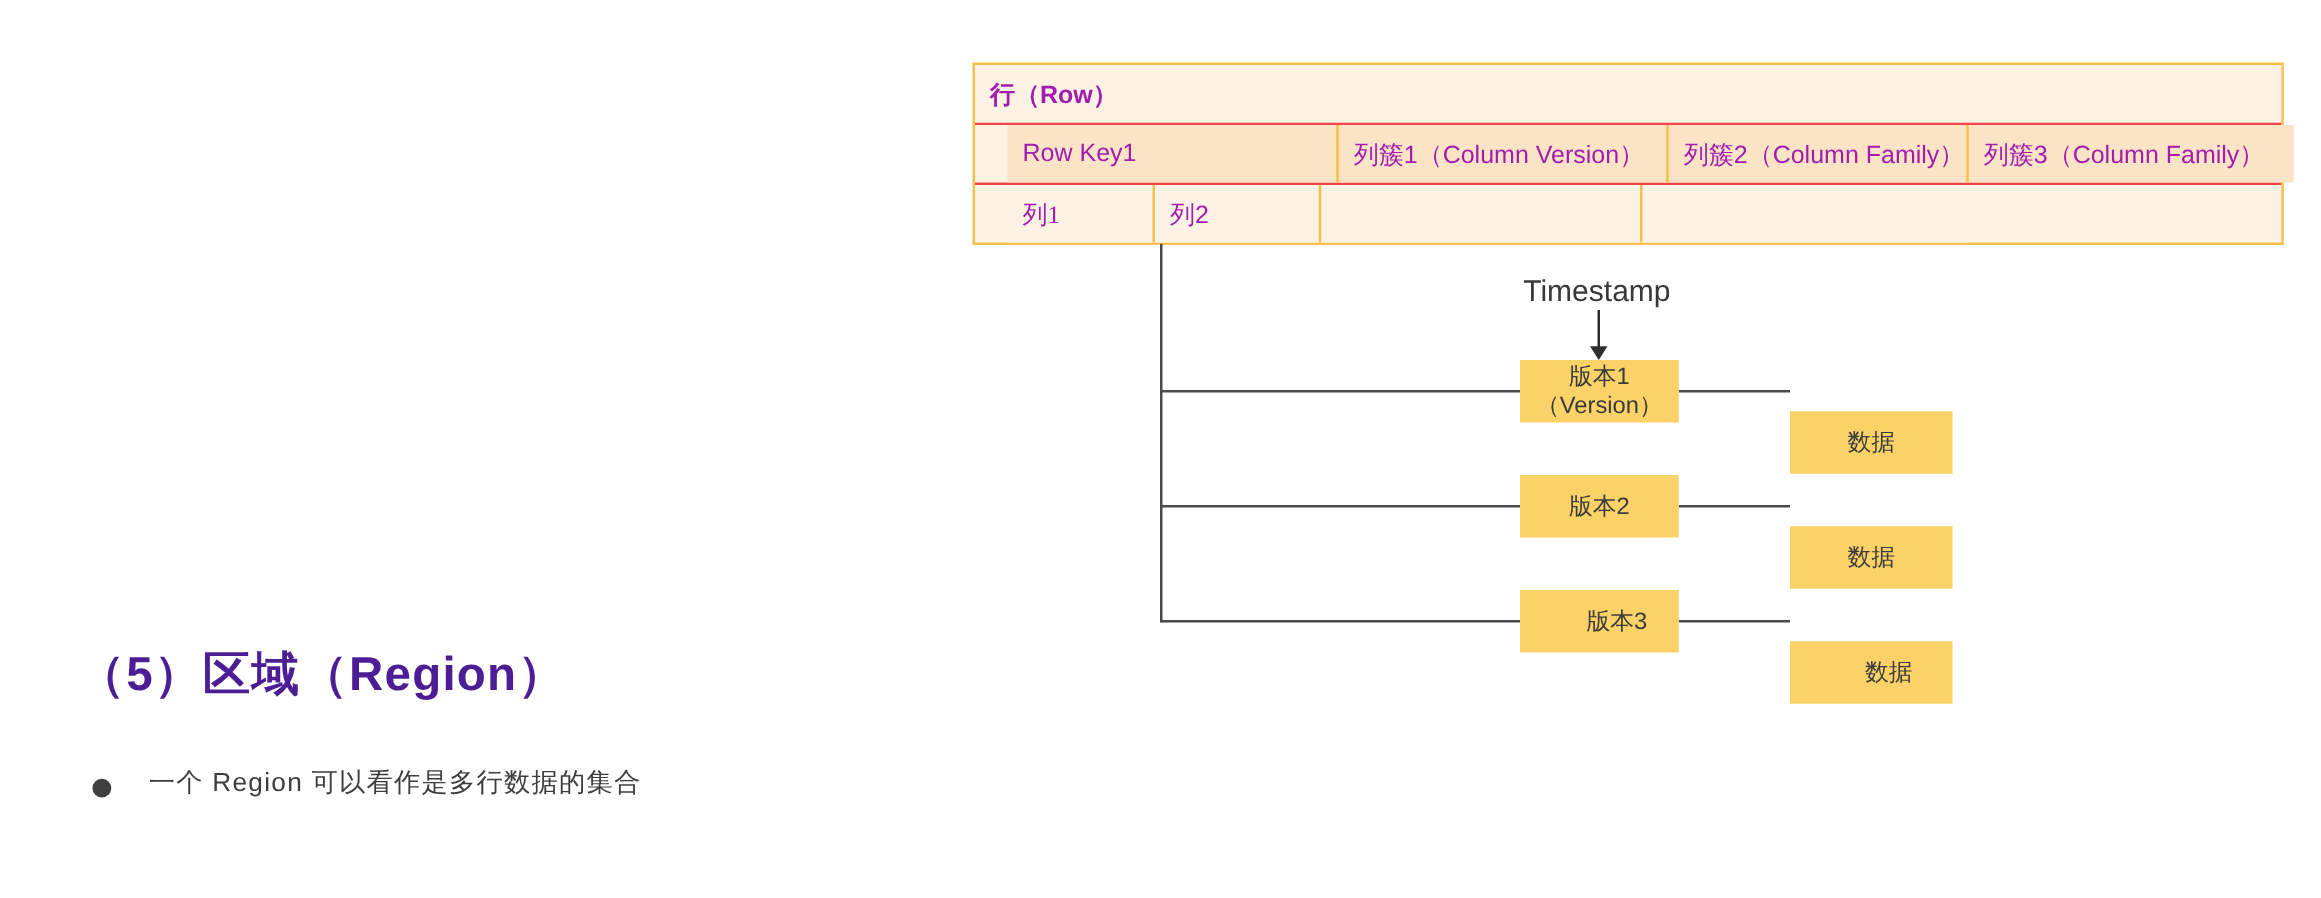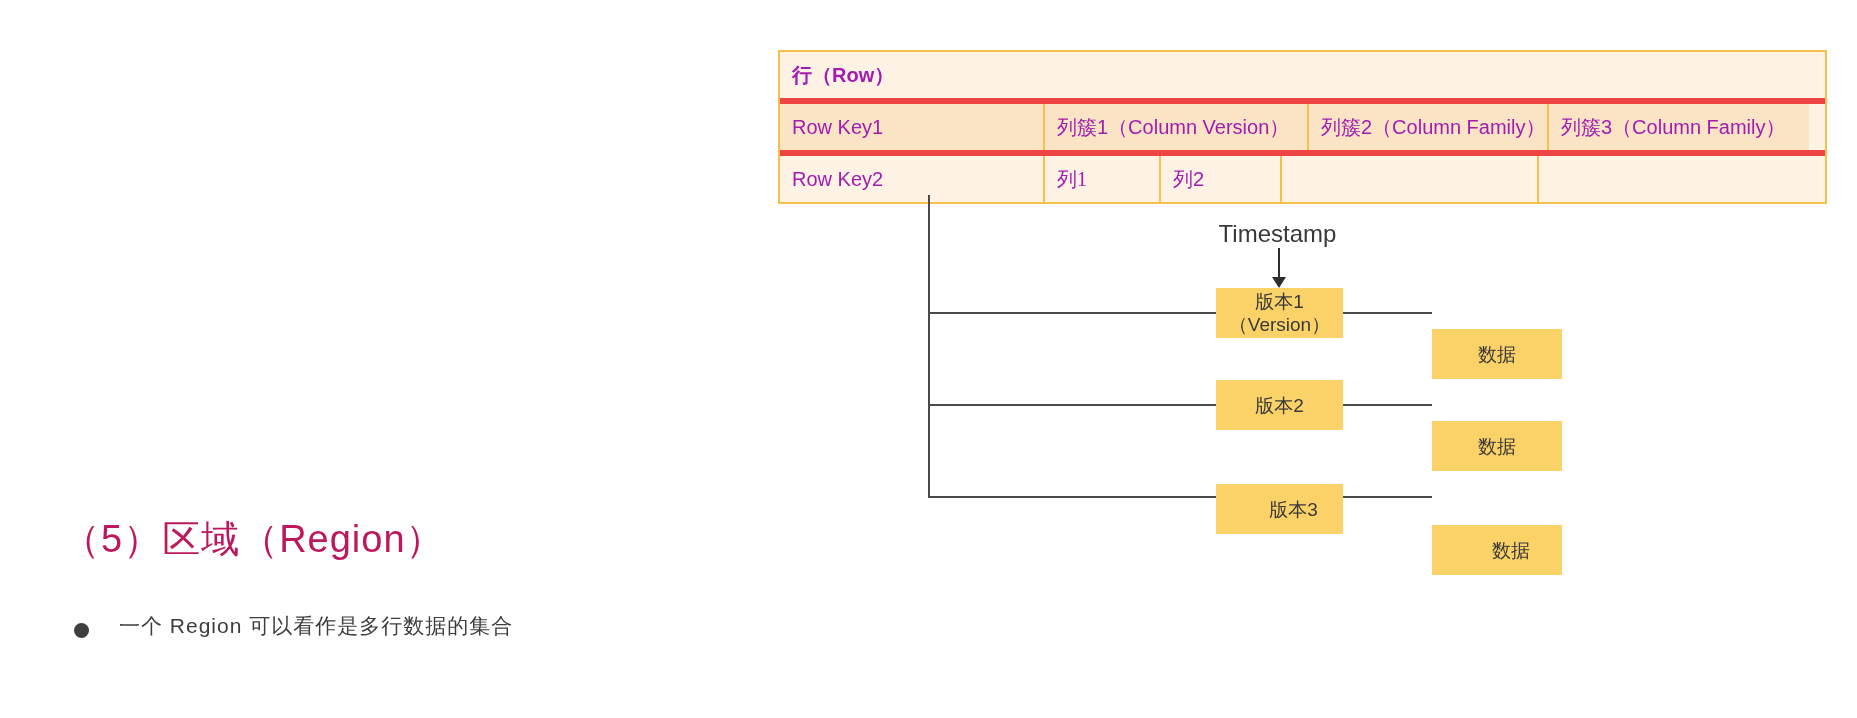--- a/index.html
+++ b/index.html
@@ -14,40 +14,40 @@
   }
   .abs { position: absolute; }
 
   
   .tbl {
     left: 778px; top: 50px; width: 1049px;
     border: 2px solid #f4c14b;
     background: #fdf2e3;
   }
   .tr { display: flex; }
-  .tr + .tr { border-top: 6px solid #ef4444; }
+  .tr + .tr { border-top: 2px solid #ef4444; padding-left: 26px; }
   .td {
     height: 46px;
     display: flex; align-items: center;
     padding: 0 12px;
     font-size: 20px;
     color: #a21caf;
     white-space: nowrap;
     overflow: hidden;
   }
   .td + .td { border-left: 2px solid #f4c14b; }
   .tr-header .td { width: 100%; font-weight: bold; background: #fdf2e3; }
   .tr-cf .td { background: #fbe4c5; }
   .tr-cols .td { background: #fdf2e3; }
   .w-rowkey { width: 263px; flex: none; }
   .w-cf1 { width: 264px; flex: none; }
   .w-cf2 { width: 240px; flex: none; }
   .w-cf3 { width: 262px; flex: none; }
   .w-col1 { width: 116px; flex: none; font-family: Liberation Serif, serif; }
-  .w-col2 { width: 121px; flex: none; }
+  .w-col2 { width: 133px; flex: none; }
   .w-empty1 { width: 257px; flex: none; }
   .w-empty2 { width: 262px; flex: none; }
 
   
   .line { background: #4a4a4a; }
   .spine   { left: 928px; top: 195px; width: 2px; height: 303px; }
   .branch  { left: 929px; width: 288px; height: 2px; }
   .branch1 { top: 312px; }
   .branch2 { top: 404px; }
   .branch3 { top: 496px; }
@@ -60,42 +60,42 @@
     display: flex; flex-direction: column;
     align-items: center; justify-content: center;
     font-size: 19px; line-height: 23px;
     color: #3a3a3a;
     text-align: center;
   }
   .node-version { left: 1216px; }
   .node-data { left: 1432px; width: 130px; margin-top: 41px; }
   .row-y1 { top: 288px; }
   .row-y2 { top: 380px; }
-  .row-y3 { top: 484px; padding-left: 28px; }
+  .row-y3 { top: 472px; padding-left: 28px; }
 
   
   .ts-label {
     left: 1195px; top: 220px; width: 165px;
     text-align: center;
     font-size: 24px; color: #383838;
   }
   .ts-arrow-line { left: 1278px; top: 248px; width: 2px; height: 30px; background: #2e2e2e; }
   .ts-arrow-head {
     left: 1272px; top: 277px;
     width: 0; height: 0;
     border-left: 7px solid transparent;
     border-right: 7px solid transparent;
     border-top: 11px solid #2e2e2e;
   }
 
   
   .sec-heading {
     left: 62px; top: 514px;
-    font-size: 38px; font-weight: normal;
-    color: #be185d;
+    font-size: 38px; font-weight: bold;
+    color: #4c1d95;
     letter-spacing: 1px;
   }
   .bullet-row {
     left: 74px; top: 612px;
     display: flex; align-items: flex-start;
   }
   .bullet-dot {
     width: 15px; height: 15px;
     border-radius: 50%;
     background: #3f3f3f;
@@ -116,21 +116,20 @@
   <div class="tr tr-header">
     <div class="td">行（Row）</div>
   </div>
   <div class="tr tr-cf">
     <div class="td w-rowkey">Row Key1</div>
     <div class="td w-cf1">列簇1（Column Version）</div>
     <div class="td w-cf2">列簇2（Column Family）</div>
     <div class="td w-cf3">列簇3（Column Family）</div>
   </div>
   <div class="tr tr-cols">
-    <div class="td w-rowkey">Row Key2</div>
     <div class="td w-col1">列1</div>
     <div class="td w-col2">列2</div>
     <div class="td w-empty1"></div>
     <div class="td w-empty2"></div>
   </div>
 </div>
 
 <div class="abs line spine"></div>
 <div class="abs line branch branch1"></div>
 <div class="abs line branch branch2"></div>

